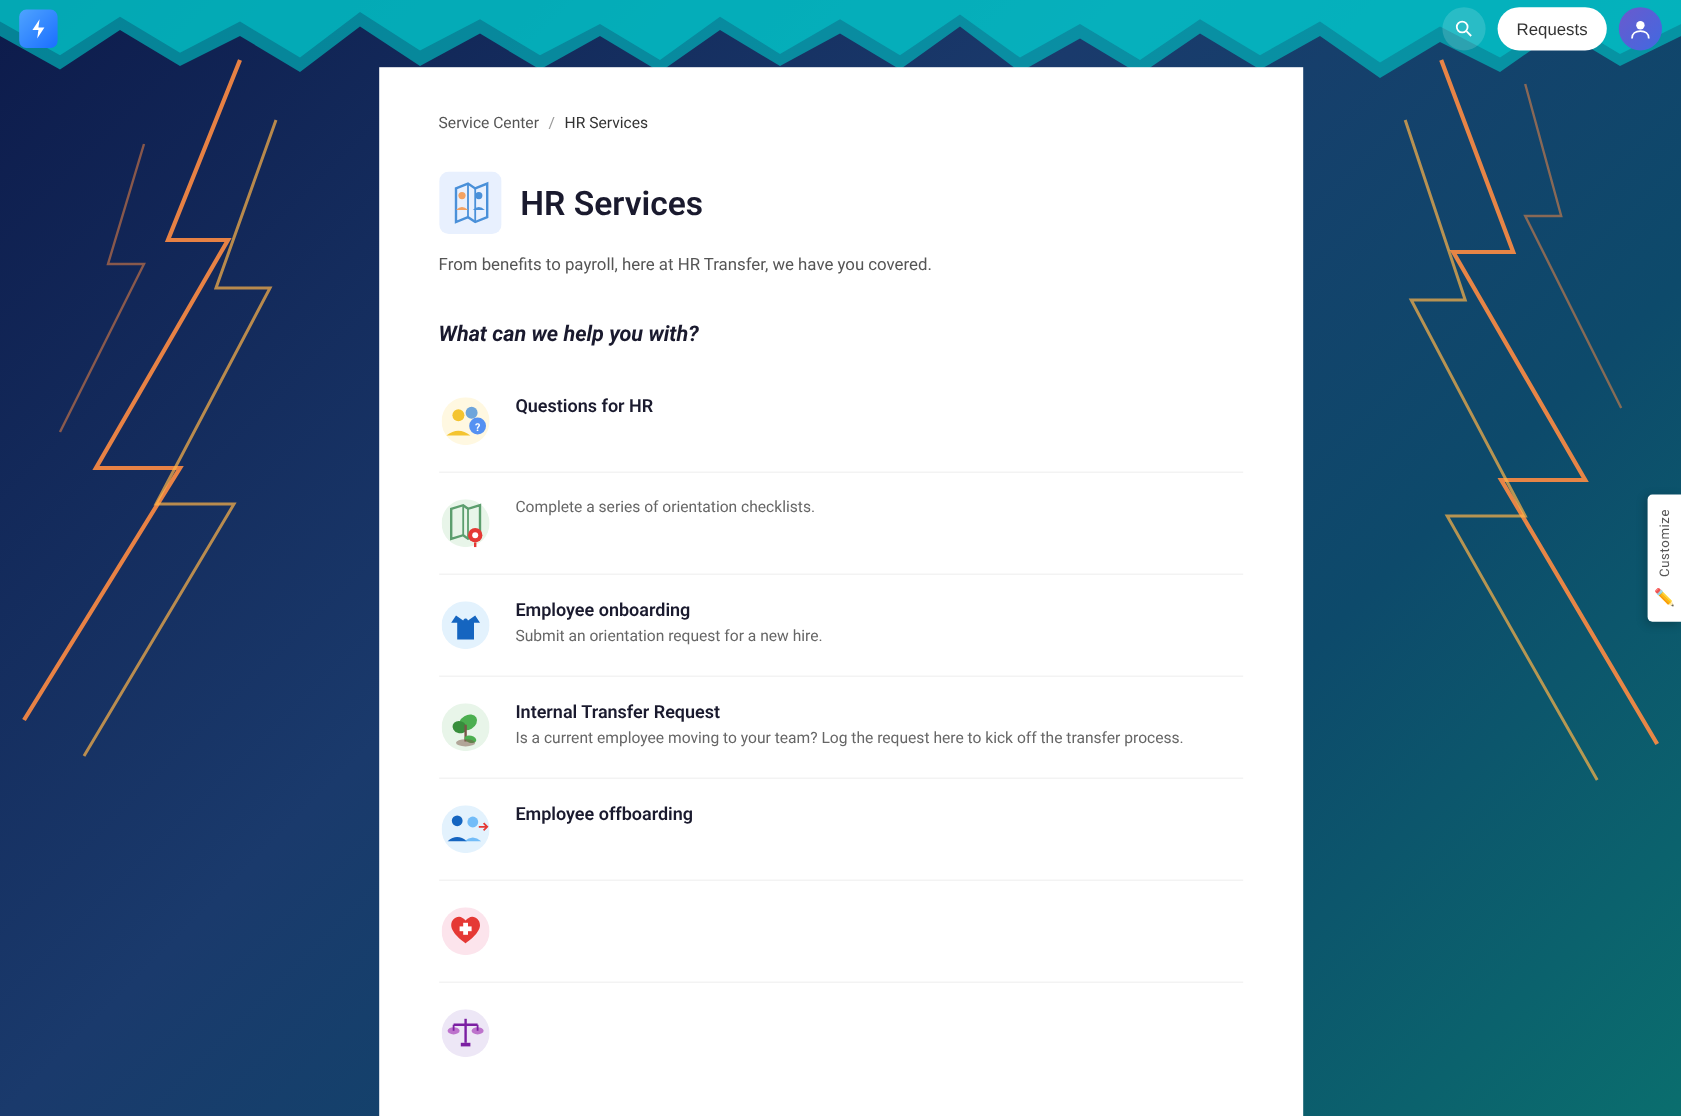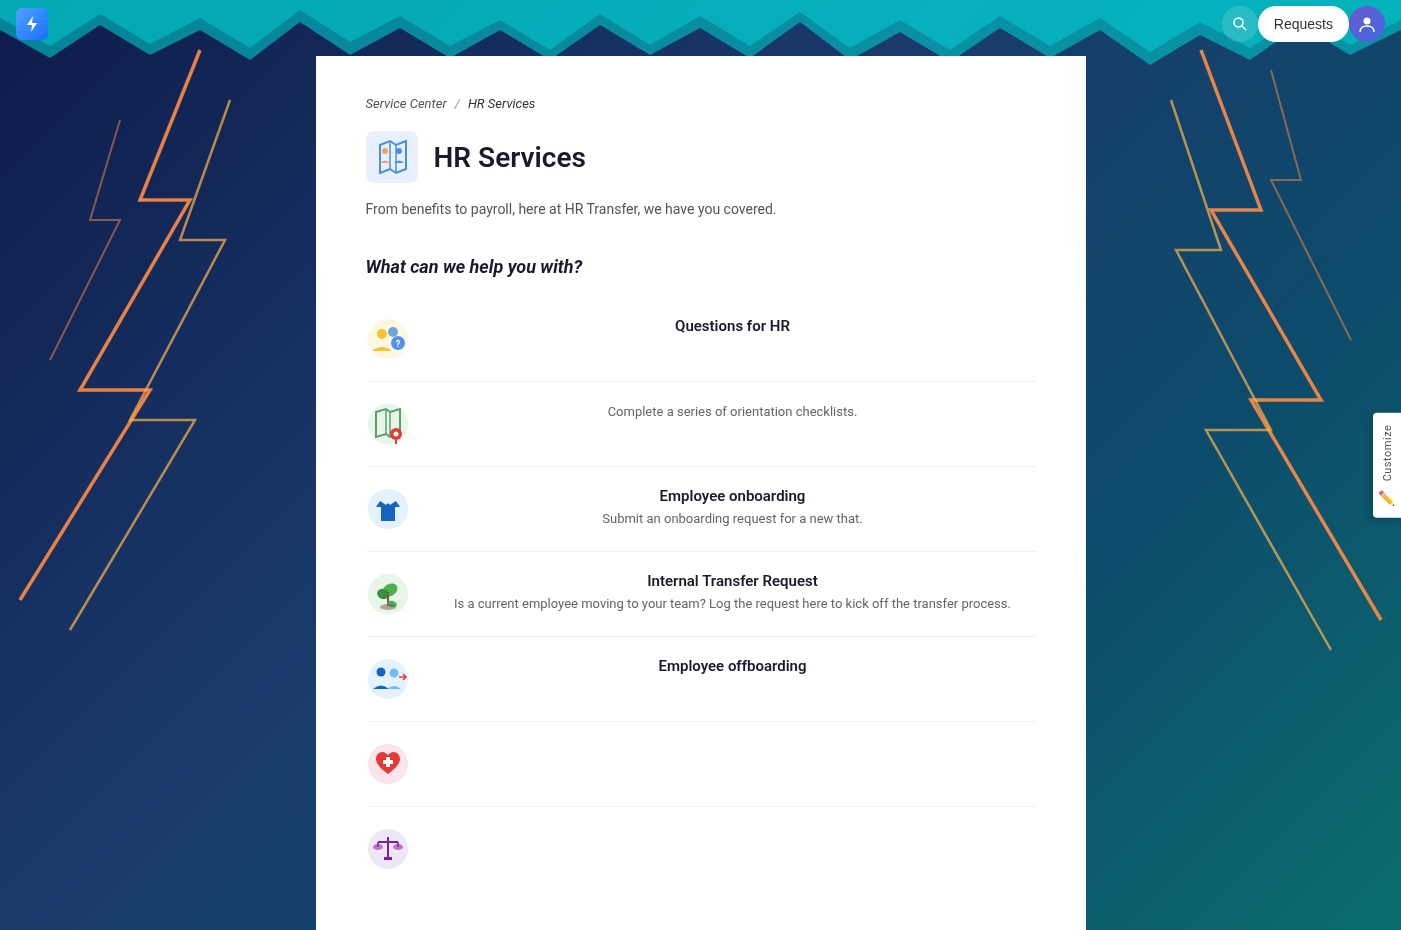--- a/index.html
+++ b/index.html
@@ -49,20 +49,21 @@
       align-items: center;
       justify-content: center;
       color: white;
       font-weight: bold;
       font-size: 18px;
     }
 
     .nav-right {
       display: flex;
       align-items: center;
+      gap: 10px;
     }
 
     .nav-search-btn {
       width: 36px;
       height: 36px;
       border-radius: 50%;
       background: rgba(255,255,255,0.15);
       border: none;
       display: flex;
       align-items: center;
@@ -113,24 +114,23 @@
       margin: 0 auto;
       padding: 40px 50px 60px 50px;
       position: relative;
     }
 
     
     .breadcrumb {
       display: flex;
       align-items: flex-start;
       gap: 8px;
-      margin-bottom: 20px;
+      margin-bottom: 32px;
       font-size: 13px;
       color: #555;
-      font-style: italic;
     }
 
     .breadcrumb-link {
       color: #555;
       text-decoration: none;
       cursor: pointer;
     }
 
     .breadcrumb-separator {
       color: #999;
@@ -191,21 +191,20 @@
       flex-shrink: 0;
       display: flex;
       align-items: center;
       justify-content: center;
       border-radius: 8px;
       font-size: 28px;
     }
 
     .service-text {
       flex: 1;
-      text-align: center;
     }
 
     .service-title {
       font-size: 15px;
       font-weight: 600;
       color: #1a1a2e;
       margin-bottom: 4px;
     }
 
     .service-description {
@@ -392,21 +391,21 @@
         <div class="service-item">
           <div class="service-icon-wrapper">
       <svg width="40" height="40" viewBox="0 0 40 40">
         <circle cx="20" cy="20" r="20" fill="#e3f2fd"></circle>
 
         <path d="M12,12 L8,18 L13,18 L13,32 L27,32 L27,18 L32,18 L28,12 L22,16 C21,14 19,14 18,16 Z" fill="#1565c0"></path>
       </svg>
           </div>
           <div class="service-text">
             <div class="service-title">Employee onboarding</div>
-            <div class="service-description">Submit an onboarding request for a new that.</div>
+            <div class="service-description">Submit an orientation request for a new hire.</div>
           </div>
         </div>
         <div class="service-divider"></div>
         <div class="service-item">
           <div class="service-icon-wrapper">
       <svg width="40" height="40" viewBox="0 0 40 40">
         <circle cx="20" cy="20" r="20" fill="#e8f5e9"></circle>
 
         <ellipse cx="22" cy="16" rx="8" ry="6" fill="#4caf50" transform="rotate(-30 22 16)"></ellipse>
         <ellipse cx="15" cy="20" rx="6" ry="5" fill="#388e3c" transform="rotate(20 15 20)"></ellipse>

